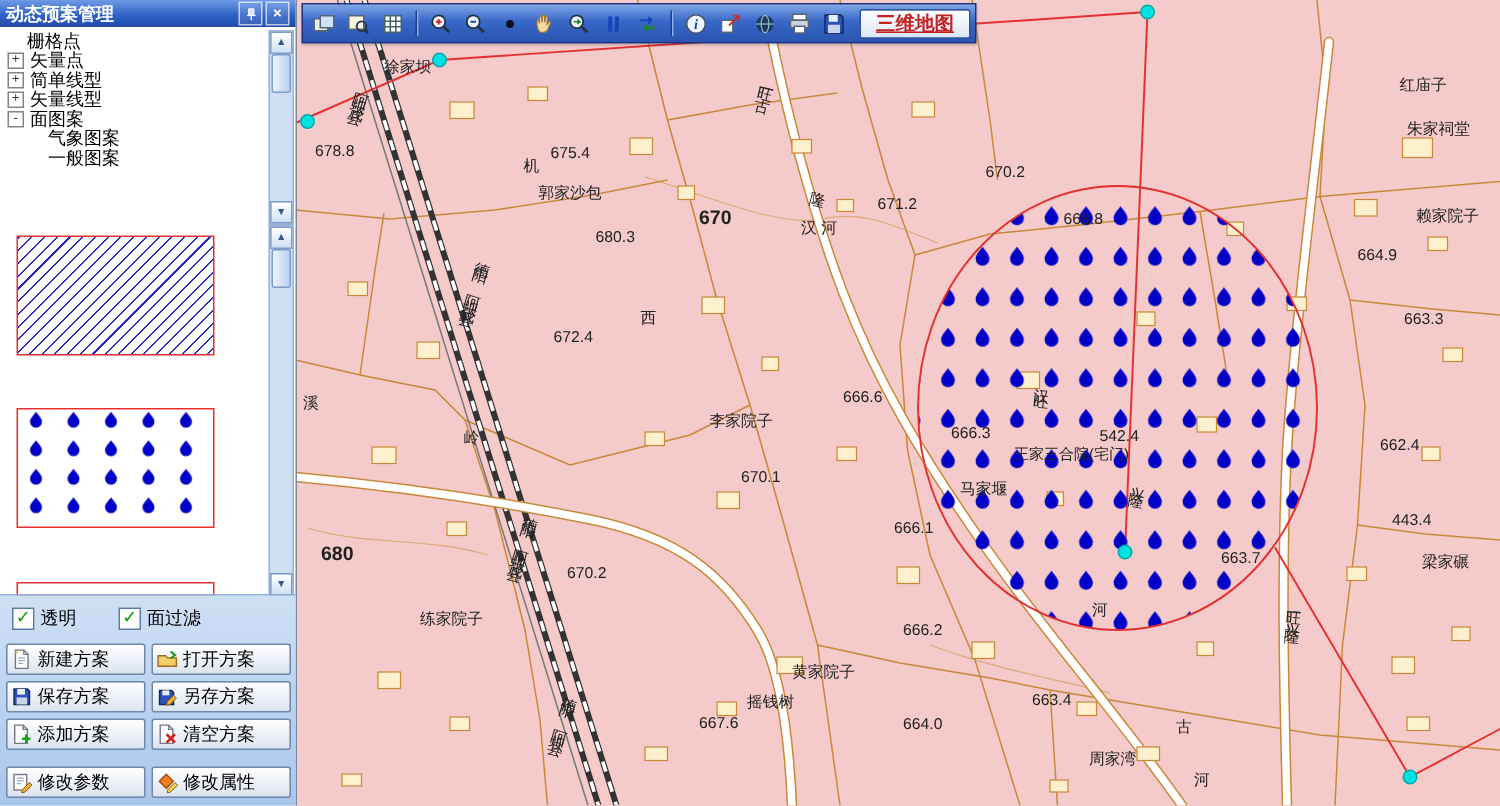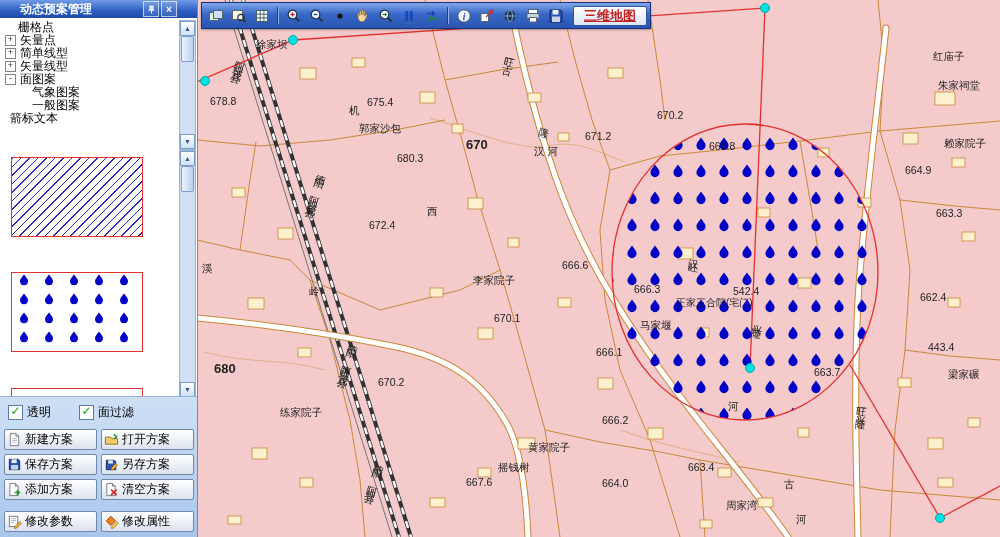--- a/index.html
+++ b/index.html
@@ -22,21 +22,21 @@
         background:transparent;border:1px solid transparent;padding:0;cursor:pointer;}
   .tsep{width:1px;height:17px;background:#1c3c8c;border-right:1px solid #8fb0ea;margin:0 3px;display:inline-block;}
   #btn3d{margin-left:6px;height:20px;padding:0 10px;font-size:13px;font-weight:bold;color:#c22222;
          background:linear-gradient(#ffffff,#dce6f5);border:1px solid #30549c;border-radius:2px;cursor:pointer;
          font-family:"Liberation Sans","DejaVu Sans",sans-serif;text-decoration:underline;}
 
   
   #left-panel{position:absolute;left:0;top:0;width:197px;height:537px;background:#fff;
               border-right:1px solid #7a8aa0;z-index:30;font-size:12px;}
   #title-bar{height:18px;background:linear-gradient(180deg,#6f9ae6,#2c5fc4 60%,#1f4aa8);color:#fff;
-             display:flex;align-items:center;padding:0 20px;font-weight:bold;font-size:12px;}
+             display:flex;align-items:center;padding:0 4px;font-weight:bold;font-size:12px;}
   #title-bar .sp{flex:1;}
   .tb-btn{width:14px;height:14px;display:flex;align-items:center;justify-content:center;margin-left:2px;
           color:#fff;font-size:10px;border:1px solid rgba(255,255,255,.65);background:rgba(255,255,255,.12);cursor:pointer;}
 
   #tree{position:absolute;top:21px;left:2px;right:17px;height:126px;overflow:hidden;}
   .tree-row{height:13px;line-height:13px;display:flex;align-items:center;gap:4px;color:#000;font-size:12px;cursor:default;}
   .exp{width:9px;height:9px;border:1px solid #848484;background:#fff;font-size:9px;line-height:7px;
        text-align:center;color:#333;flex:0 0 auto;}
 
   .vscroll{position:absolute;width:15px;right:1px;background:#cfe0f5;border:1px solid #9ab4d8;
@@ -410,23 +410,20 @@
       <div class="tree-row" style="padding-left: 3px;">
         <span class="exp">-</span>
         <span class="tlabel">面图案</span>
       </div>
       <div class="tree-row" style="padding-left: 30px;">
         <span class="tlabel">气象图案</span>
       </div>
       <div class="tree-row" style="padding-left: 30px; text-align: center;">
         <span class="tlabel">一般图案</span>
       </div>
-      <div class="tree-row" style="padding-left: 8px;">
-        <span class="tlabel">箭标文本</span>
-      </div>
     </div>
 
   <div id="scroll-tree" class="vscroll">
     <span class="varrow">▲</span>
     <span class="vthumb"></span>
     <span class="varrow">▼</span>
   </div>
 
   <div id="preview1" class="preview"></div>
 

